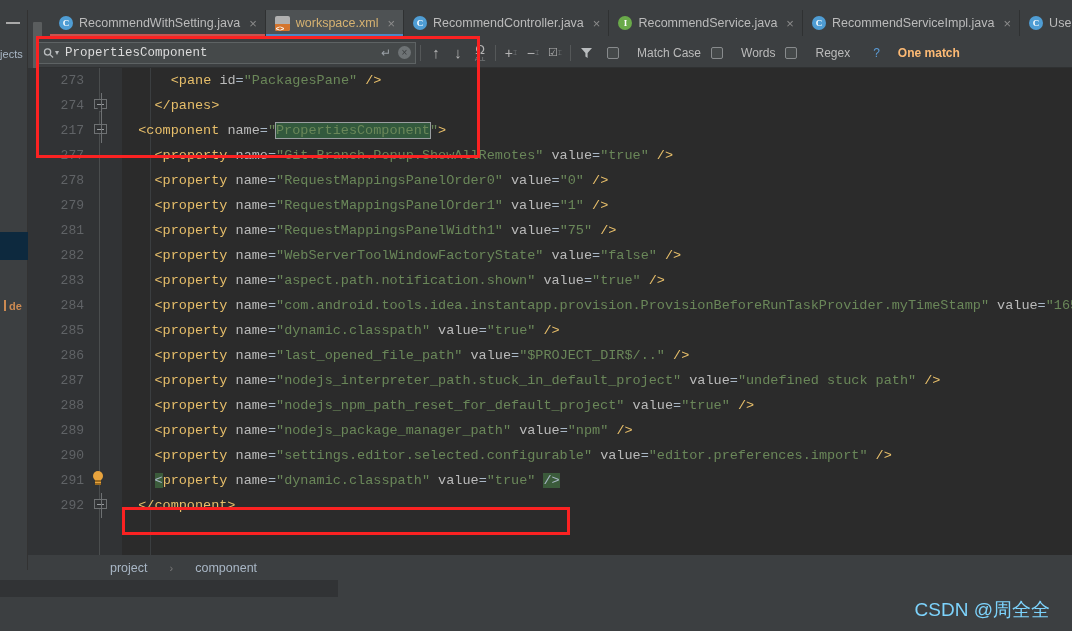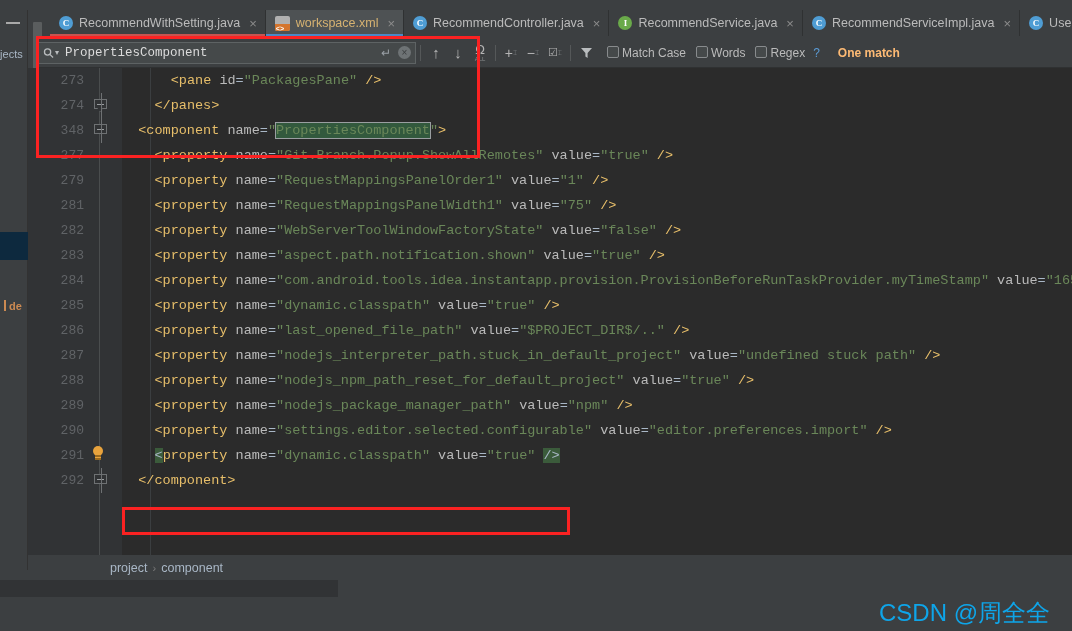--- a/index.html
+++ b/index.html
@@ -128,21 +128,21 @@
   .find-field .clr{
     width:13px; height:13px; border-radius:50%; background:#6e7375;
     color:#3c3f41; font-size:10px; display:flex; align-items:center;
     justify-content:center; line-height:1; flex:none;
   }
   .tb-btn{
     width:22px; height:22px; display:flex; align-items:center; justify-content:center;
     color:#b5b5b5; font-size:13px; flex:none;
   }
   .tb-sep{ width:1px; height:16px; background:#555859; margin:0 4px; flex:none; }
-  .chk-wrap{ display:flex; align-items:flex-start; gap:3px; margin-left:10px; white-space:nowrap;}
+  .chk-wrap{ display:flex; align-items:center; gap:18px; margin-left:10px; white-space:nowrap;}
   .chk{
     width:12px; height:12px; border:1px solid #888b8d; background:#45494a;
     border-radius:2px; flex:none;
   }
   .chk-lbl{ font-size:12px; color:#bbbbbb; }
   .qmark{ color:#5a9bd5; font-size:12px; margin-left:5px; }
   .match-txt{ font-size:12px; color:#fdba74; font-weight:bold; margin-left:18px; white-space:nowrap;}
 
   
   .editor{
@@ -215,38 +215,38 @@
   .t-q{ color:#6a8759; }
   .sel-match{
     background:#32593d; outline:1px solid #9a9ea1; color:#6a8759;
   }
   .br-hl{ background:#3b5b3b; }
 
   
   .breadcrumb{
     position:absolute; left:28px; top:555px; width:1044px; height:25px;
     background:#3c3f41; display:flex; align-items:center;
-    padding-left:82px; gap:5px; font-size:12.5px; color:#a9b7c6;
+    padding-left:82px; gap:22px; font-size:12.5px; color:#a9b7c6;
   }
   .breadcrumb .sep{ color:#7a7a7a; font-size:11px; }
 
   
   .statusbar{
     position:absolute; left:0; top:580px; width:1072px; height:51px;
     background:#3c3f41;
   }
   .statusbar .divider{
     position:absolute; left:0; top:16px; width:338px; height:1px; background:#313335;
   }
   .statusbar .left-block{
     position:absolute; left:0; top:0; width:338px; height:16px; background:#313335;
   }
   .watermark{
     position:absolute; right:22px; top:597px;
-    font-size:24px; color:#0ea5e9; white-space:nowrap;
+    font-size:19px; color:#7dd3fc; white-space:nowrap;
     font-family:"Liberation Sans", sans-serif;
   }
 
   
   .redbox{ position:absolute; border:3px solid #fb2222; pointer-events:none; }
   #redbox-search{ left:36px; top:36px; width:444px; height:122px; }
   #redbox-line291{ left:122px; top:507px; width:448px; height:28px; }
 </style>
 </head>
 <body>
@@ -377,30 +377,34 @@
       <div class="line">
         <span class="ln">274</span>
         <span class="fold open">
           <span class="box"></span>
           <span class="tip"></span>
         </span>
         <span class="foldline"></span>
         <span class="code" style="left: 126.52px;"><span class="t-tag">&lt;/panes&gt;</span></span>
       </div>
       <div class="line">
-        <span class="ln">348</span>
+        <span class="ln">217</span>
         <span class="fold half">
           <span class="box"></span>
         </span>
         <span class="foldline"></span>
         <span class="code" style="left: 110.26px;"><span class="t-tag">&lt;component</span><span> </span><span class="t-attr">name</span><span class="t-eq">=</span><span class="t-q">"</span><span class="sel-match">PropertiesComponent</span><span class="t-q">"</span><span class="t-tag">&gt;</span></span>
       </div>
       <div class="line">
         <span class="ln">277</span>
         <span class="code" style="left: 126.52px;"><span class="t-tag">&lt;property</span><span> </span><span class="t-attr">name</span><span class="t-eq">=</span><span class="t-str">"Git.Branch.Popup.ShowAllRemotes"</span><span> </span><span class="t-attr">value</span><span class="t-eq">=</span><span class="t-str">"true"</span><span> </span><span class="t-tag">/&gt;</span></span>
+      </div>
+      <div class="line">
+        <span class="ln">278</span>
+        <span class="code" style="left: 126.52px;"><span class="t-tag">&lt;property</span><span> </span><span class="t-attr">name</span><span class="t-eq">=</span><span class="t-str">"RequestMappingsPanelOrder0"</span><span> </span><span class="t-attr">value</span><span class="t-eq">=</span><span class="t-str">"0"</span><span> </span><span class="t-tag">/&gt;</span></span>
       </div>
       <div class="line">
         <span class="ln">279</span>
         <span class="code" style="left: 126.52px;"><span class="t-tag">&lt;property</span><span> </span><span class="t-attr">name</span><span class="t-eq">=</span><span class="t-str">"RequestMappingsPanelOrder1"</span><span> </span><span class="t-attr">value</span><span class="t-eq">=</span><span class="t-str">"1"</span><span> </span><span class="t-tag">/&gt;</span></span>
       </div>
       <div class="line">
         <span class="ln">281</span>
         <span class="code" style="left: 126.52px;"><span class="t-tag">&lt;property</span><span> </span><span class="t-attr">name</span><span class="t-eq">=</span><span class="t-str">"RequestMappingsPanelWidth1"</span><span> </span><span class="t-attr">value</span><span class="t-eq">=</span><span class="t-str">"75"</span><span> </span><span class="t-tag">/&gt;</span></span>
       </div>
       <div class="line">

